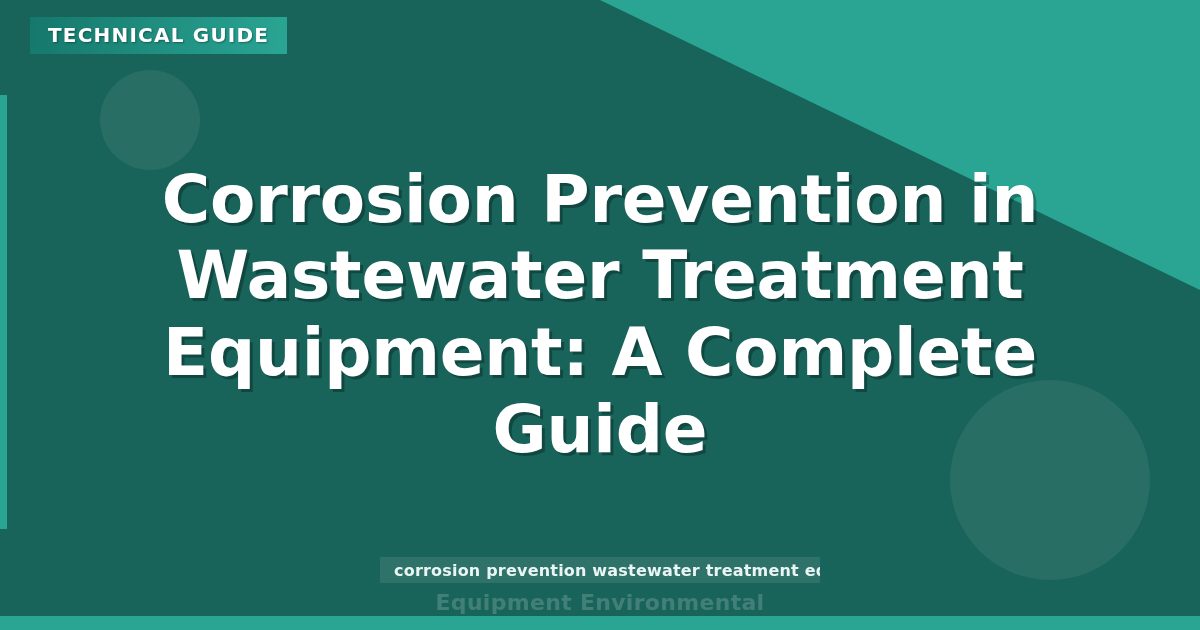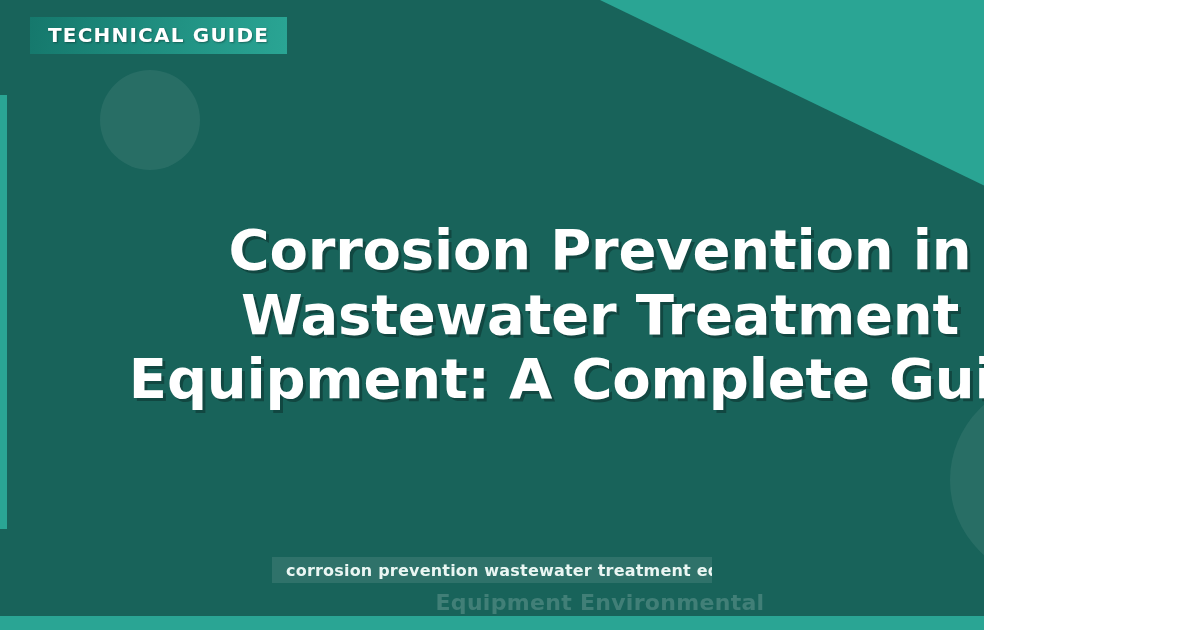--- a/index.html
+++ b/index.html
@@ -2,21 +2,21 @@
 <html><head>
 <meta charset="utf-8">
 <style>
   html, body {
     margin: 0;
     padding: 0;
     background: #ffffff;
   }
   #card {
     position: relative;
-    width: 984px;
+    width: 1200px;
     height: 630px;
     overflow: hidden;
     background: #18635a;
     font-family: "DejaVu Sans", "Liberation Sans", sans-serif;
   }
 
   
   .diagonal {
     position: absolute;
     top: 0;
@@ -86,21 +86,21 @@
     align-items: center;
     justify-content: center;
   }
   .title {
     width: 1100px;
     margin: 0;
     padding: 0 40px;
     box-sizing: border-box;
     text-align: center;
     color: #ffffff;
-    font-size: 56px;
+    font-size: 66px;
     font-weight: bold;
     line-height: 1.16;
     letter-spacing: -0.2px;
     text-shadow: 3px 3px 0 rgba(0, 0, 0, 0.28);
   }
 
   
   .tag {
     position: absolute;
     left: 50%;

